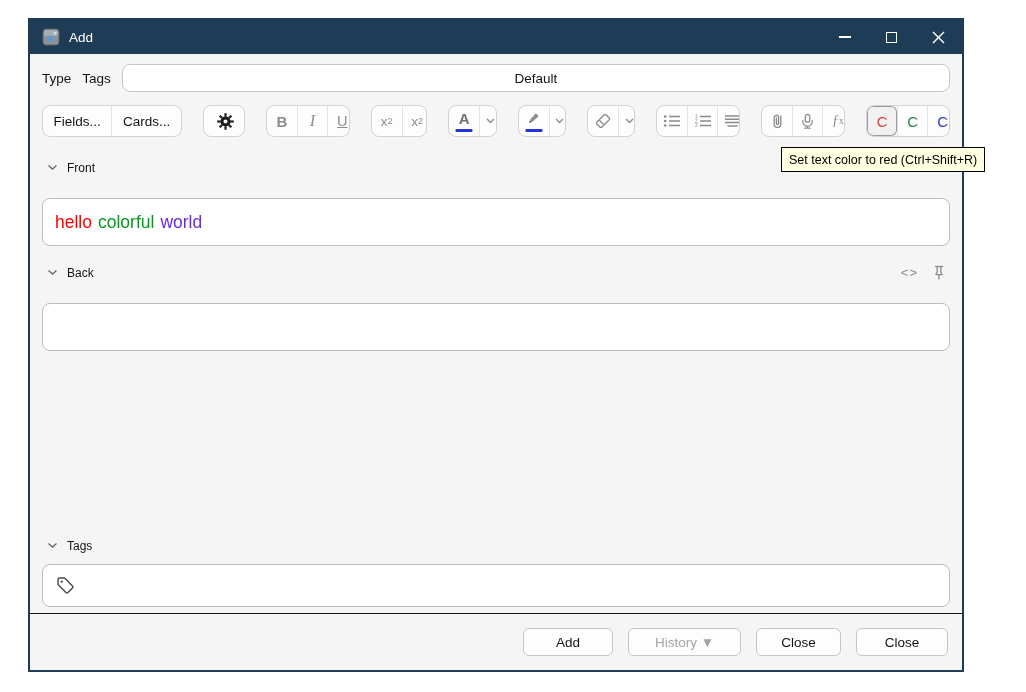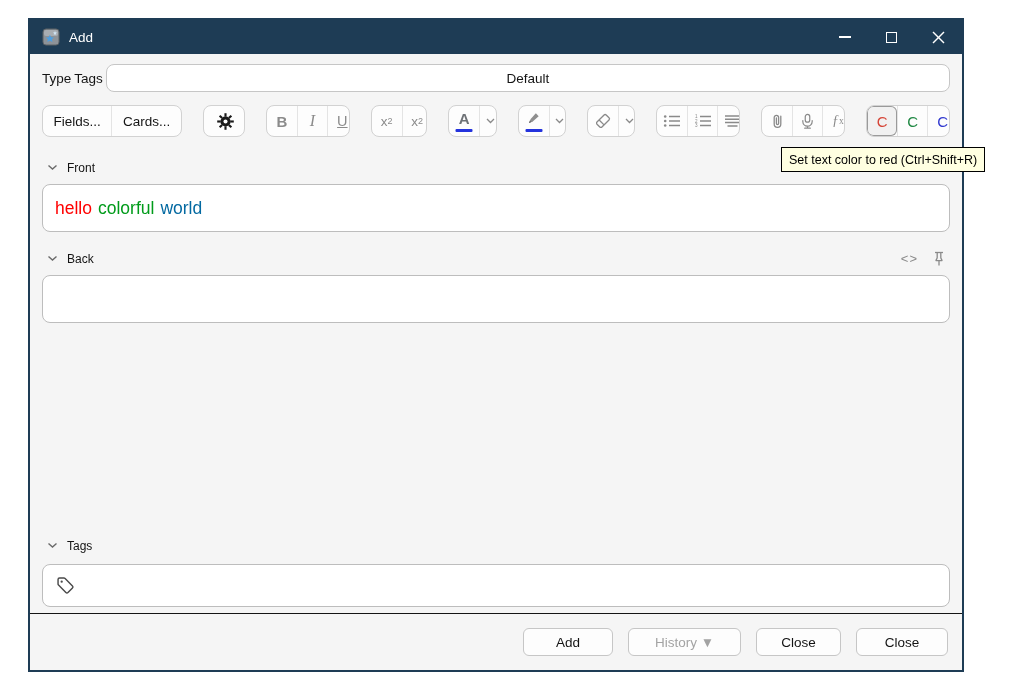--- a/index.html
+++ b/index.html
@@ -21,21 +21,21 @@
     padding:0 0 0 12px; color:#fff;
   }
   .app-icon { width:18px; height:18px; margin-right:9px; flex:0 0 auto; }
   .title-text { font-size:13.5px; }
   .win-controls { margin-left:auto; display:flex; height:100%; }
   .win-btn { width:47px; height:100%; display:flex; align-items:center; justify-content:center; cursor:default; }
   .glyph-min { width:12px; height:2px; background:#fff; }
   .glyph-max { width:11px; height:11px; border:1.5px solid #fff; }
   
   .main { flex:1 1 auto; display:flex; flex-direction:column; padding:0 12px; min-height:0; }
-  .type-row { display:flex; align-items:center; gap:3px; margin-top:10px; height:28px; }
+  .type-row { display:flex; align-items:center; gap:11px; margin-top:10px; height:28px; }
   .row-label { font-size:13.5px; color:#141414; }
   .pill-input {
     flex:1; height:28px; background:#fff; border:1px solid #c6c6c6; border-radius:8px;
     display:flex; align-items:center; justify-content:center;
     font-size:13.5px; color:#141414;
   }
   
   .toolbar { display:flex; gap:21px; margin-top:13px; height:32px; align-items:center; }
   .tb-group {
     display:flex; background:#fdfdfd; border:1px solid #d2d2d2; border-radius:8px;
@@ -62,21 +62,21 @@
   .fx .fxsub { font-size:9.5px; font-style:normal; vertical-align:sub; }
   .cloze { font-size:15px; font-weight:500; }
   
   .section-head { display:flex; align-items:center; gap:9px; margin-top:18px; height:25px; }
   .section-head.back-head { margin-top:14px; }
   .sec-chevron { display:flex; margin-left:5px; cursor:default; }
   .sec-label { font-size:12px; color:#141414; }
   .head-icons { margin-left:auto; display:flex; align-items:center; gap:15px; padding-right:5px; }
   .code-toggle { font-size:13px; color:#8a8a8a; letter-spacing:1px; cursor:default; }
   .field-box {
-    background:#fff; border:1px solid #bdbdbd; border-radius:8px; height:48px; margin-top:4px;
+    background:#fff; border:1px solid #bdbdbd; border-radius:8px; height:48px; margin-top:18px;
     display:flex; align-items:center; padding:0 12px; font-size:17.5px; flex:0 0 48px;
   }
   .front-word + .front-word { margin-left:6px; }
   .spacer { flex:1 1 auto; }
   .tags-field {
     background:#fff; border:1px solid #bdbdbd; border-radius:8px; height:43px; flex:0 0 43px;
     margin-top:6px; margin-bottom:6px; display:flex; align-items:center; padding:0 12px;
   }
   
   .footer {
@@ -294,21 +294,21 @@
       <span class="sec-chevron">
         <svg width="11" height="7" viewBox="0 0 11 7">
           <path d="M1.5 1.5 L5.5 5 L9.5 1.5" stroke="#6a6a6a" stroke-width="1.4" fill="none"></path>
         </svg>
       </span>
       <span class="sec-label">Front</span>
     </div>
     <div class="field-box">
       <span class="front-word" style="color: rgb(255, 0, 0);">hello</span>
       <span class="front-word" style="color: rgb(0, 155, 26);">colorful</span>
-      <span class="front-word" style="color: #0369a1;">world</span>
+      <span class="front-word" style="color: #6d28d9;">world</span>
     </div>
 
     <div class="section-head back-head">
       <span class="sec-chevron">
         <svg width="11" height="7" viewBox="0 0 11 7">
           <path d="M1.5 1.5 L5.5 5 L9.5 1.5" stroke="#6a6a6a" stroke-width="1.4" fill="none"></path>
         </svg>
       </span>
       <span class="sec-label">Back</span>
       <span class="head-icons">

